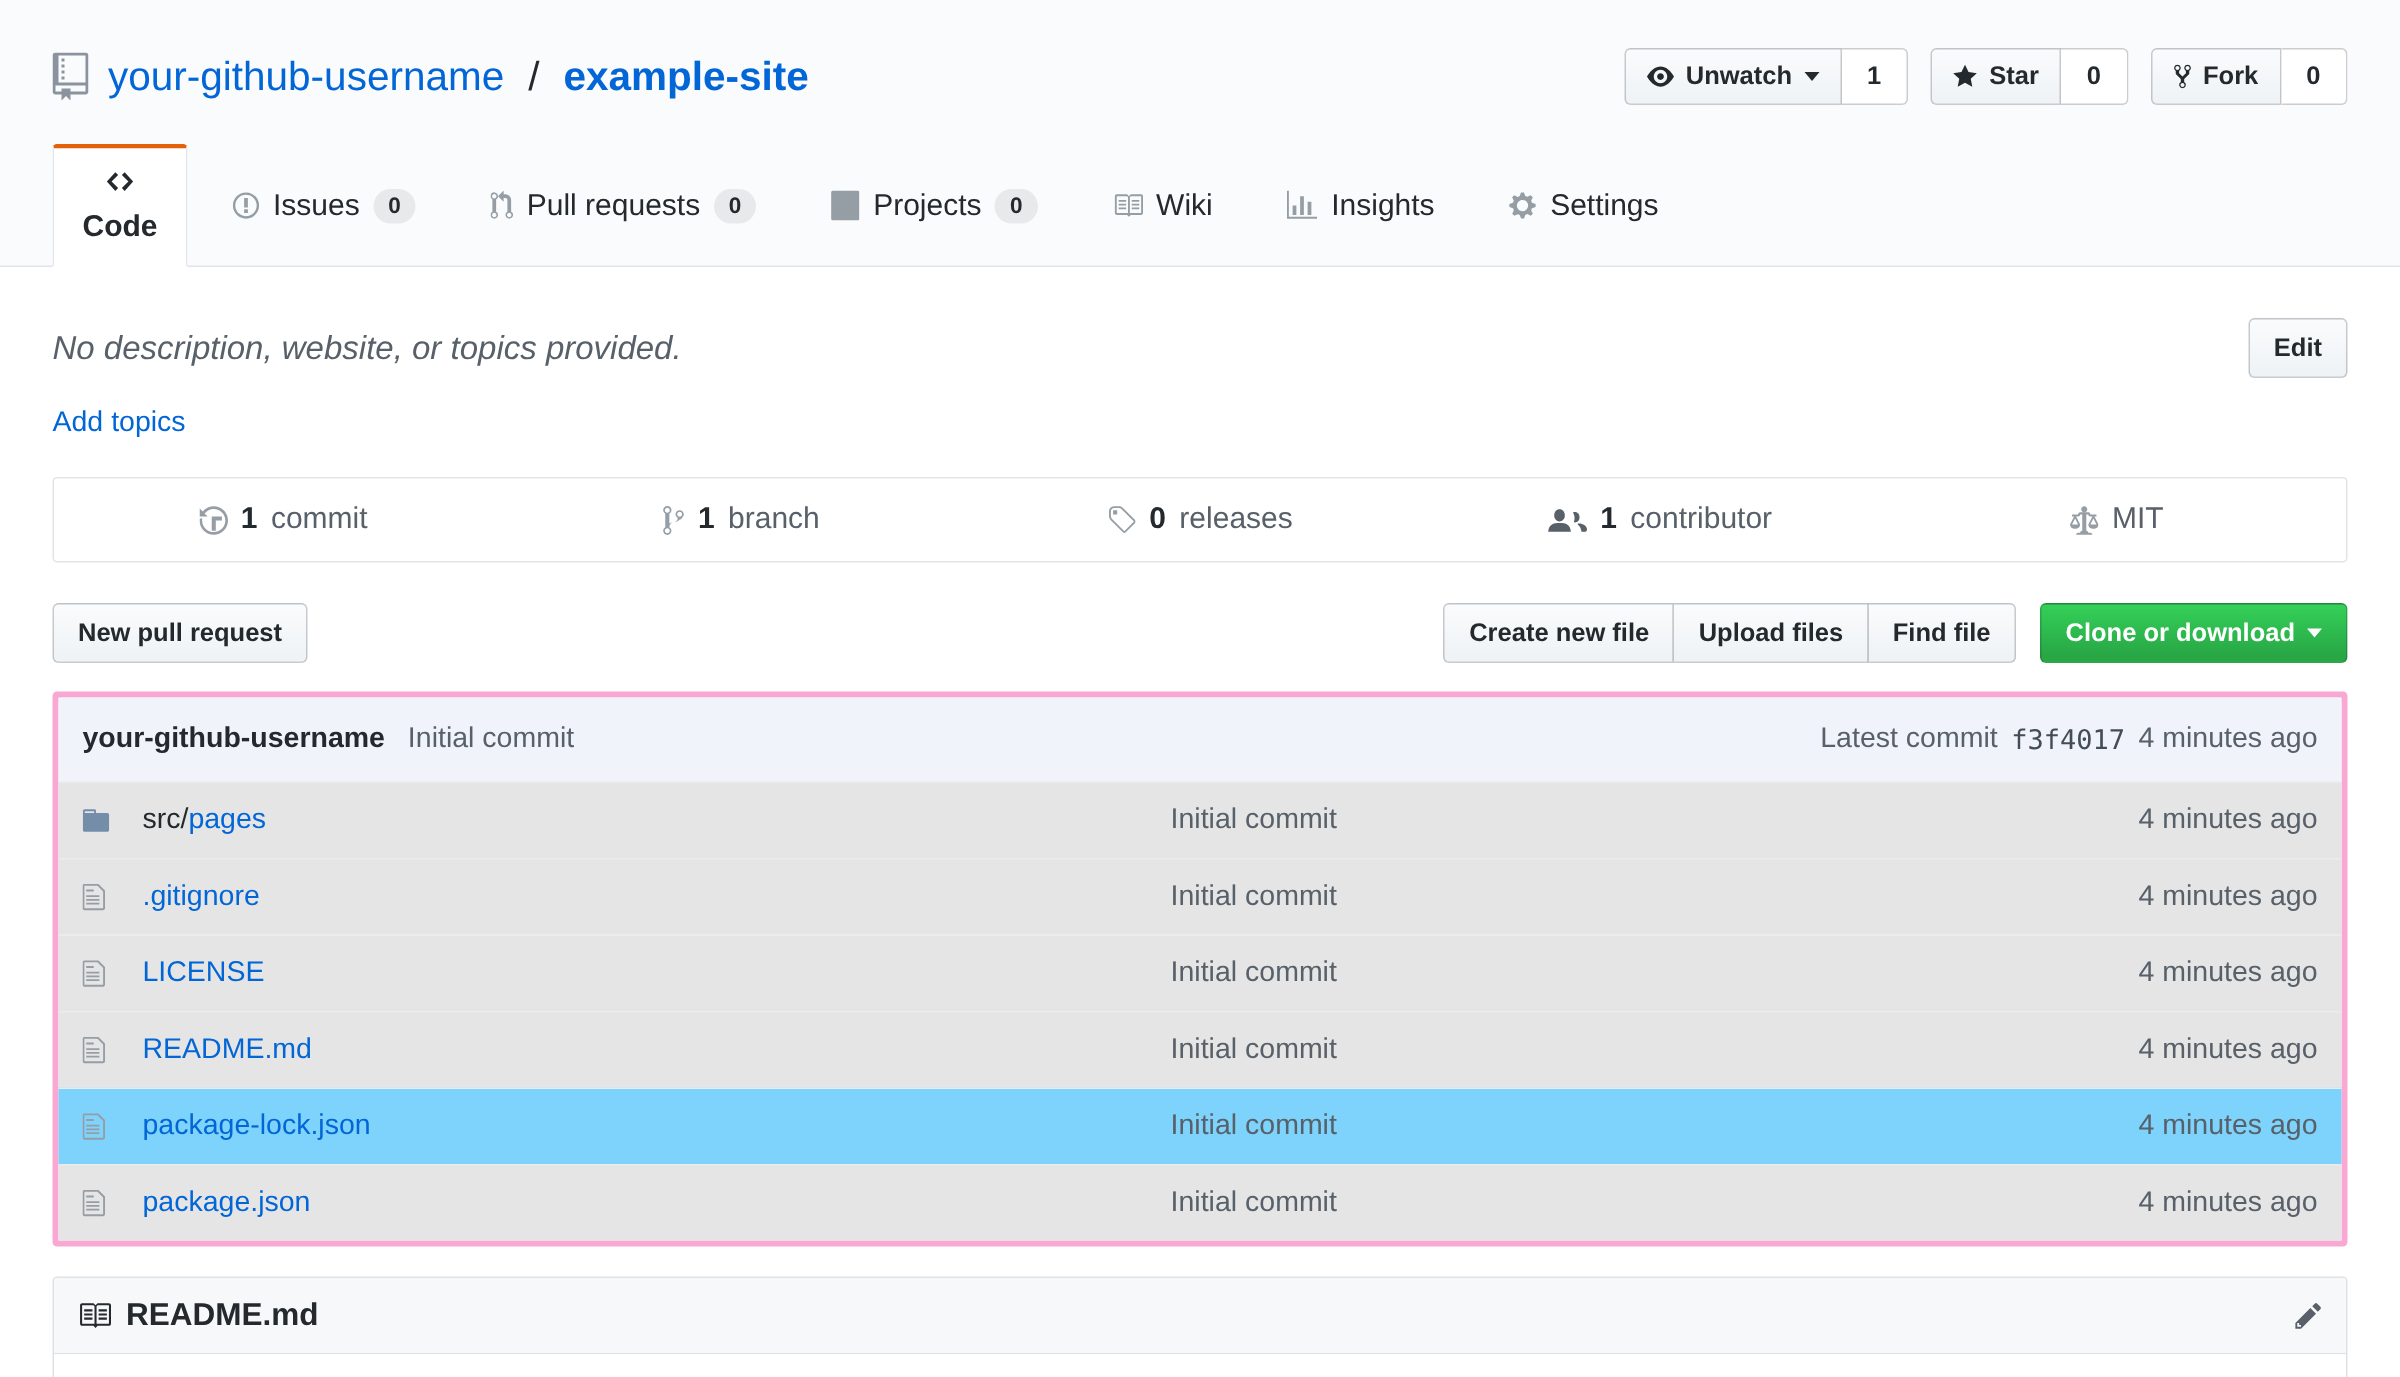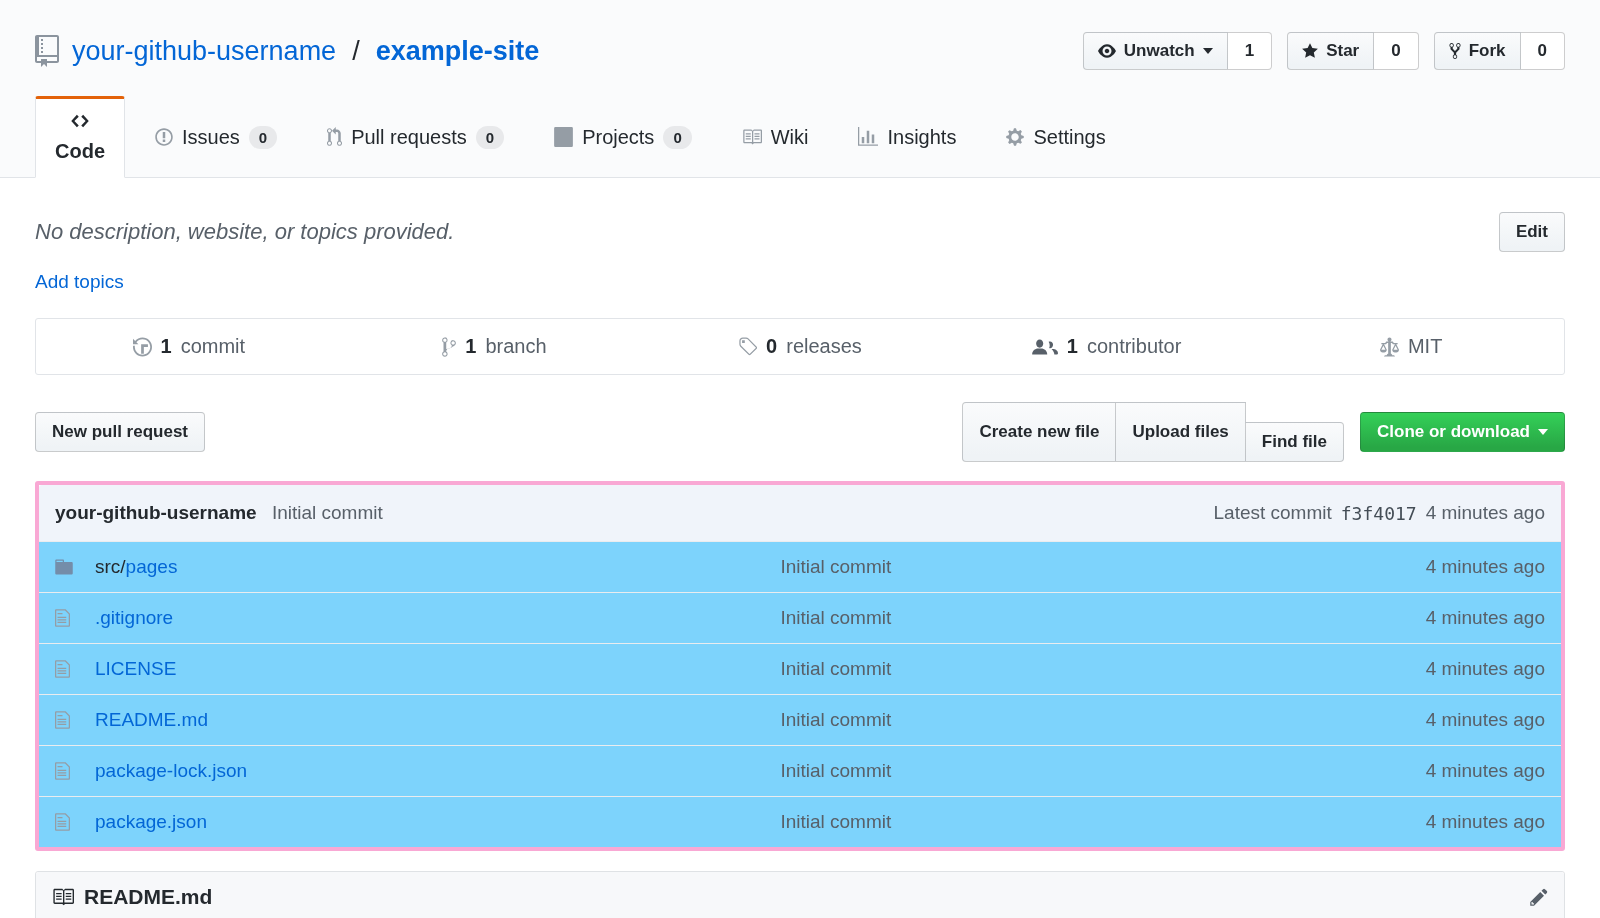--- a/index.html
+++ b/index.html
@@ -75,21 +75,21 @@
   .stats-bar { margin-top:25px; display:flex; border:1px solid #e1e4e8; border-radius:3px; }
   .stat { flex:1; display:flex; align-items:center; justify-content:center; gap:9px; padding:16px 0; font-size:20px; color:#586069; }
   .stat .sicon { color:#959da5; }
   .stat b { color:#24292e; font-weight:700; }
 
   .toolbar { margin-top:27px; display:flex; justify-content:space-between; align-items:center; }
   .toolbar-left, .toolbar-right { display:flex; gap:16px; align-items:center; }
   .btn-group { display:flex; }
   .btn-group .btn { border-radius:0; margin-left:-1px; }
   .btn-group .btn:first-child { border-radius:4px 0 0 4px; margin-left:0; }
-  .btn-group .btn:last-child { border-radius:0 4px 4px 0;margin-top:20px; }
+  .btn-group .btn:last-child { border-radius:0 4px 4px 0; }
   .btn-green {
     background:linear-gradient(-180deg,#34d058,#28a745 90%);
     color:#fff; border:1px solid rgba(27,31,35,.22);
   }
   .caret {
     width:0; height:0; display:inline-block;
     border-left:5px solid transparent; border-right:5px solid transparent;
     border-top:6px solid currentColor;
   }
   .branch-label { font-weight:400; }
@@ -99,21 +99,21 @@
   .commit-tease {
     display:flex; justify-content:space-between; align-items:center;
     background:#f0f4fa; padding:17px 16px; font-size:19px;
     border-radius:3px 3px 0 0;
   }
   .commit-author { font-weight:700; color:#24292e; }
   .commit-msg { color:#586069; margin-left:10px; }
   .commit-meta { color:#586069; display:flex; gap:9px; align-items:center; }
   .commit-hash { font-family:"DejaVu Sans Mono","Liberation Mono",monospace; font-size:18px; color:#444d56;text-align:right; }
 
-  .file-row { display:flex; align-items:center; padding:0 16px; height:51px; border-top:1px solid #eaecef; font-size:19px; background:#7dd3fc; }
+  .file-row { display:flex; align-items:center; padding:0 16px; height:51px; border-top:1px solid #eaecef; font-size:19px; background:#e5e5e5; }
   .file-row.hovered { background:#7dd3fc; }
   .cell-icon { width:40px; display:flex; align-items:center; }
   .folder-icon { color:#748da9; }
   .doc-icon { color:#959da5; }
   .cell-name { width:46%; white-space:nowrap; overflow:hidden; }
   .cell-name a { color:#0366d6; }
   .name-prefix { color:#24292e; }
   .cell-msg { flex:1; color:#586069; }
   .cell-age { width:220px; text-align:right; color:#586069; }
 

